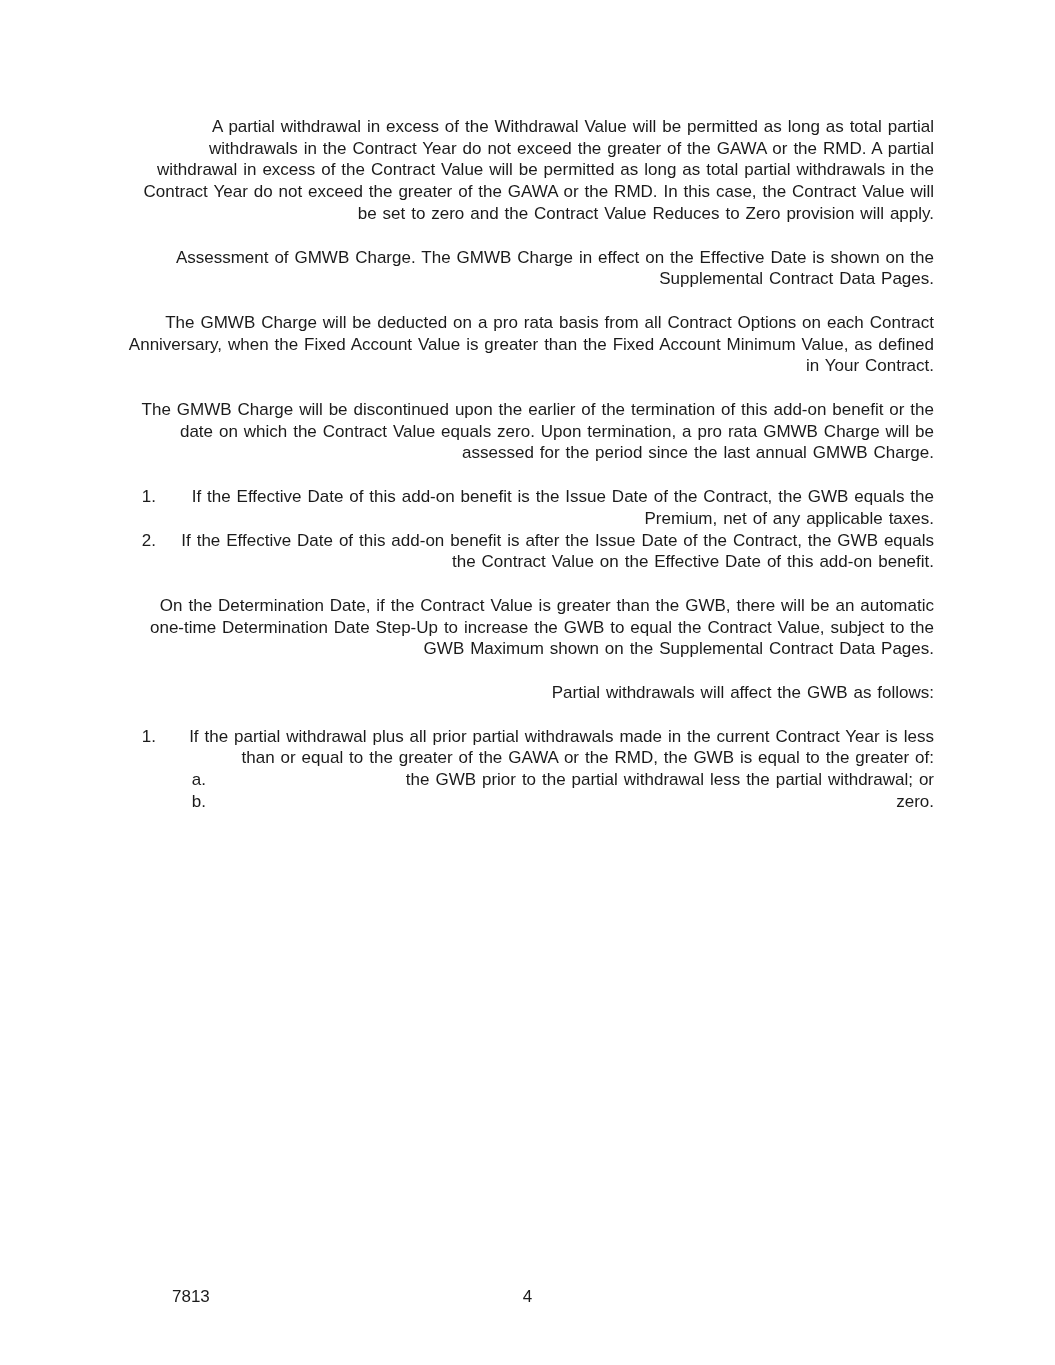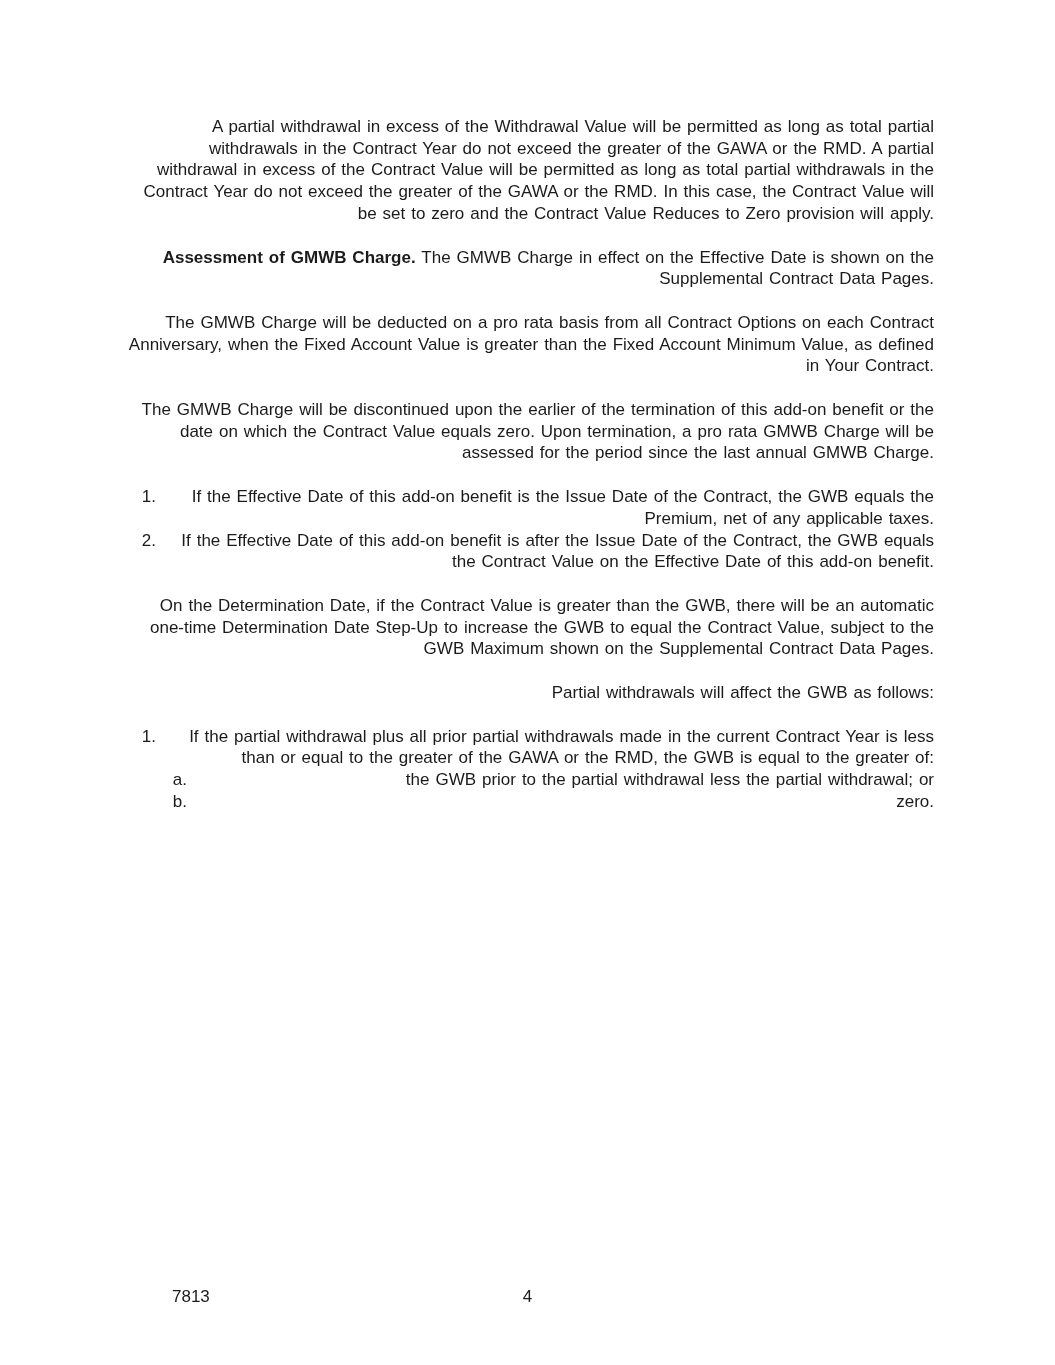--- a/index.html
+++ b/index.html
@@ -28,34 +28,35 @@
     font-size: 17px;
     line-height: 21.7px;
     word-spacing: 1.2px;
     text-align: right;
   }
   p.para {
     margin: 0 0 22px 0;
   }
   p.para:last-child { margin-bottom: 0; }
   strong.run-in {
-    font-weight: bold;
+    font-weight: normal;
   }
   .list {
     margin: 0 0 22px 0;
   }
   .list-row {
     display: flex;
     align-items: flex-start;
   }
   .list-row > .marker {
     flex: 0 0 32px;
   }
   .list-row > .li-text {
     flex: 1 1 auto;
+    margin-left: 19px;
   }
   .sublist .list-row > .marker {
     flex: 0 0 31px;
   }
   .footer {
     position: absolute;
     left: 0;
     top: 1286px;
     width: 1055px;
     font-size: 17px;

